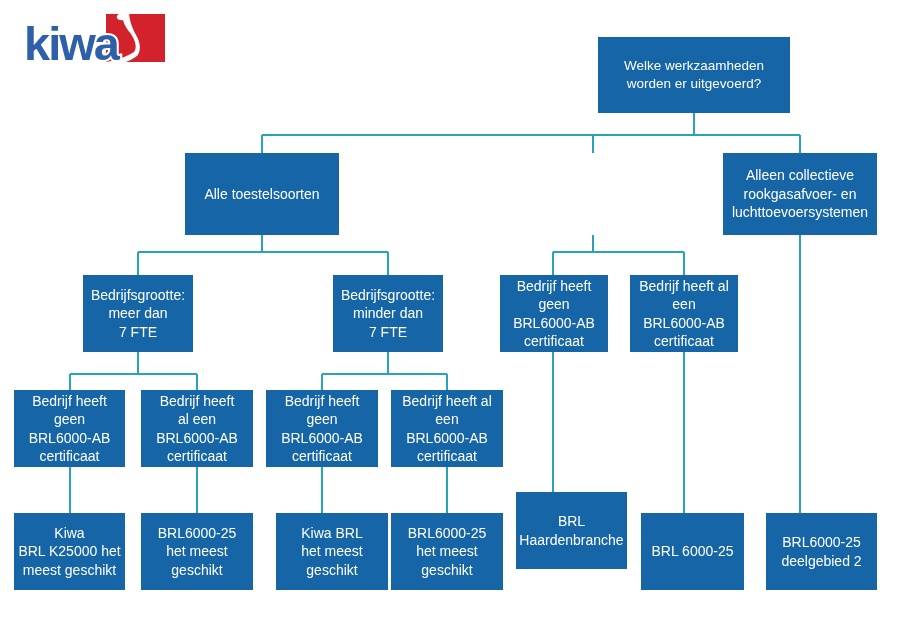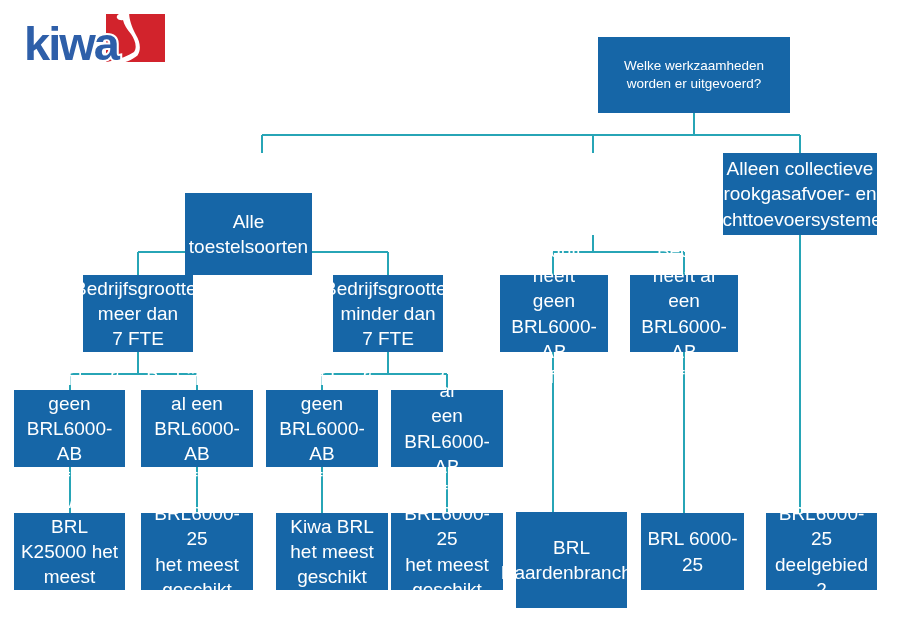--- a/index.html
+++ b/index.html
@@ -5,21 +5,21 @@
   html,body{margin:0;padding:0;background:#fff;}
   .stage{
     position:relative;width:900px;height:628px;background:var(--bg,#fff);
     overflow:hidden;font-family:"Liberation Sans",sans-serif;
   }
   .connectors{position:absolute;left:0;top:0;width:900px;height:628px;}
   .connectors path{stroke:var(--line-teal,#27a5b6);stroke-width:2;fill:none;}
   .node{
     position:absolute;background:var(--box-blue,#1666a7);color:var(--text-white,#fff);
     display:flex;align-items:center;justify-content:center;text-align:center;
-    white-space:pre-line;font-size:19px;line-height:1.32;padding:4px;box-sizing:border-box;
+    white-space:pre-line;font-size:14px;line-height:1.32;padding:4px;box-sizing:border-box;
   }
   .node.lvl1{font-size:13.5px;}
   .logo{position:absolute;left:22px;top:8px;width:160px;height:68px;}
   .logo svg{display:block;}
 </style>
 </head>
 <body>
 
 <div class="stage">
 
@@ -43,21 +43,21 @@
     <path d="M800,235 L800,513"></path>
     <path d="M138,352 L138,374 M70,374 L197,374 M70,374 L70,390 M197,374 L197,390"></path>
     <path d="M388,352 L388,374 M322,374 L447,374 M322,374 L322,390 M447,374 L447,390"></path>
     <path d="M553,352 L553,513 M684,352 L684,513"></path>
     <path d="M70,467 L70,513 M197,467 L197,513 M322,467 L322,513 M447,467 L447,513"></path>
   </svg>
 
   <div class="node lvl1" style="left:598px;top:37px;width:192px;height:76px;">Welke werkzaamheden
 worden er uitgevoerd?</div>
 
-  <div class="node" style="left:185px;top:153px;width:127px;height:82px;margin-top:40px;">Alle toestelsoorten</div>
+  <div class="node" style="left:185px;top:153px;width:154px;height:82px;">Alle toestelsoorten</div>
   <div class="node" style="left:723px;top:153px;width:154px;height:82px;">Alleen collectieve
 rookgasafvoer- en
 luchttoevoersystemen</div>
 
   <div class="node" style="left:83px;top:275px;width:110px;height:77px;">Bedrijfsgrootte:
 meer dan
 7 FTE</div>
   <div class="node" style="left:333px;top:275px;width:110px;height:77px;">Bedrijfsgrootte:
 minder dan
 7 FTE</div>
@@ -92,19 +92,19 @@
 meest geschikt</div>
   <div class="node" style="left:141px;top:513px;width:112px;height:77px;">BRL6000-25
 het meest
 geschikt</div>
   <div class="node" style="left:276px;top:513px;width:112px;height:77px;">Kiwa BRL
 het meest
 geschikt</div>
   <div class="node" style="left:391px;top:513px;width:112px;height:77px;">BRL6000-25
 het meest
 geschikt</div>
-  <div class="node" style="left:516px;top:512px;width:111px;height:96px;">BRL
+  <div class="node" style="left:516px;top:492px;width:111px;height:77px;">BRL
 Haardenbranche</div>
   <div class="node" style="left:641px;top:513px;width:103px;height:77px;">BRL 6000-25</div>
   <div class="node" style="left:766px;top:513px;width:111px;height:77px;">BRL6000-25
 deelgebied 2</div>
 
 </div>
 
 </body></html>

